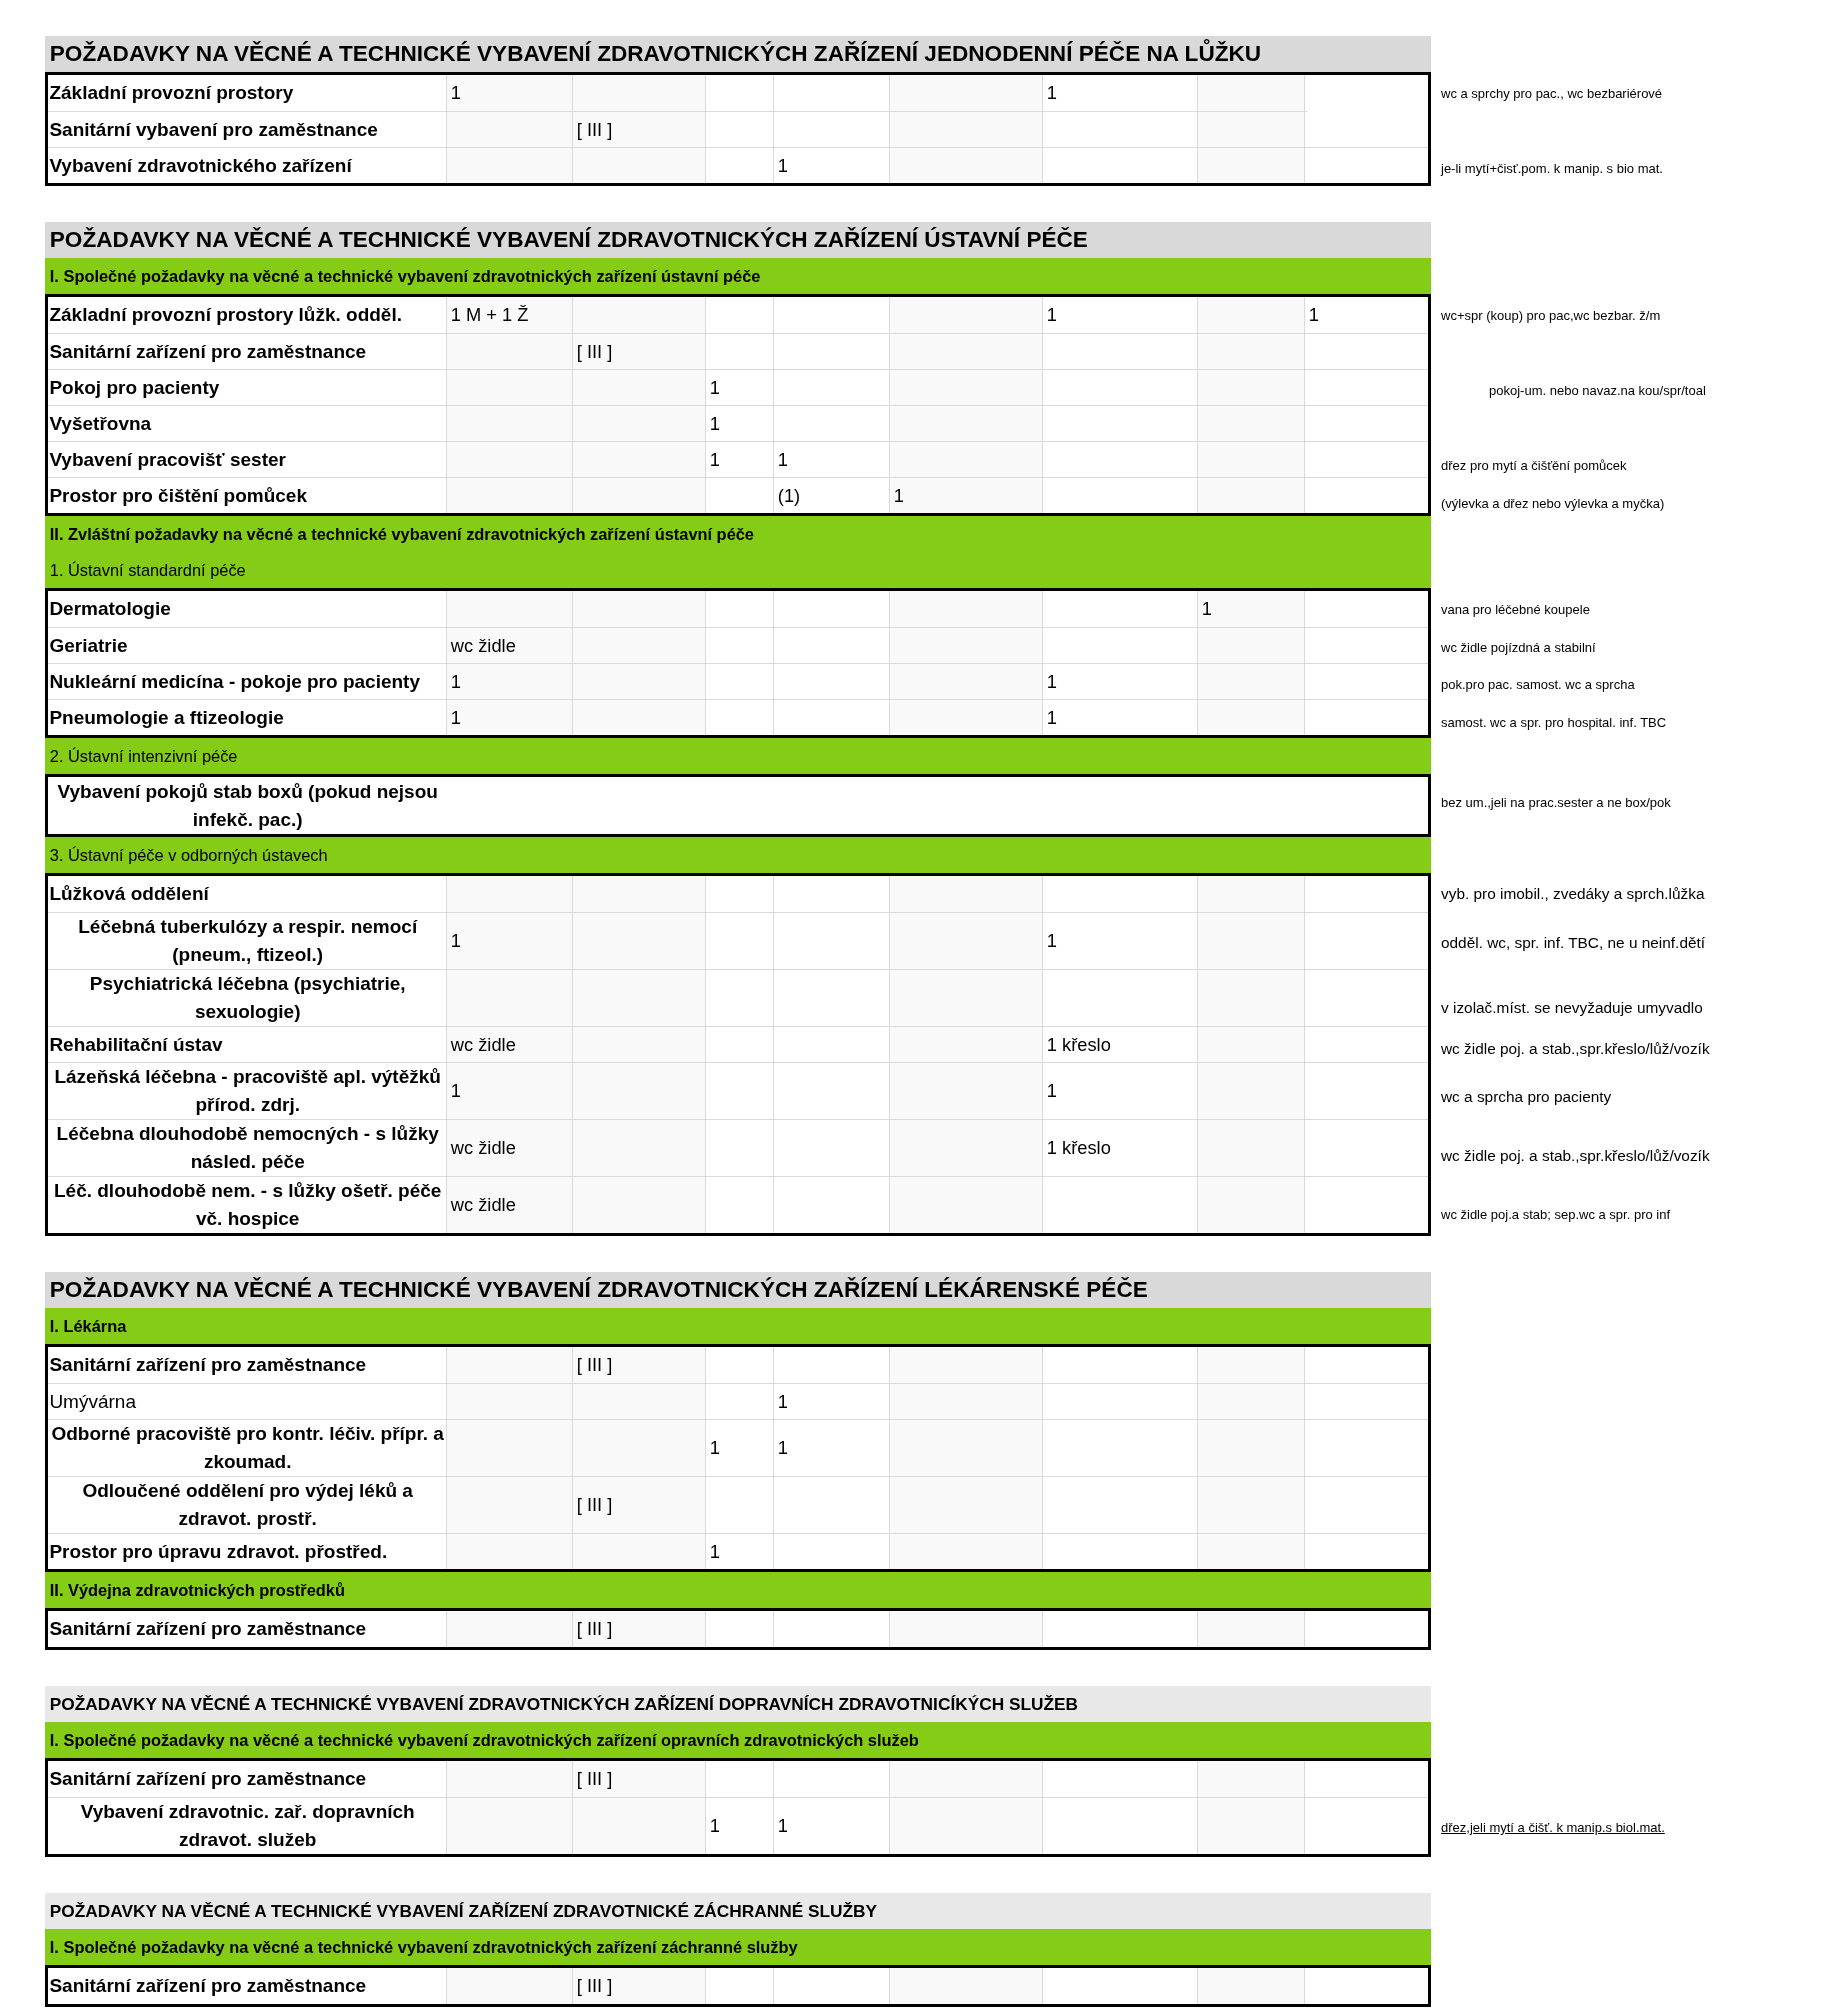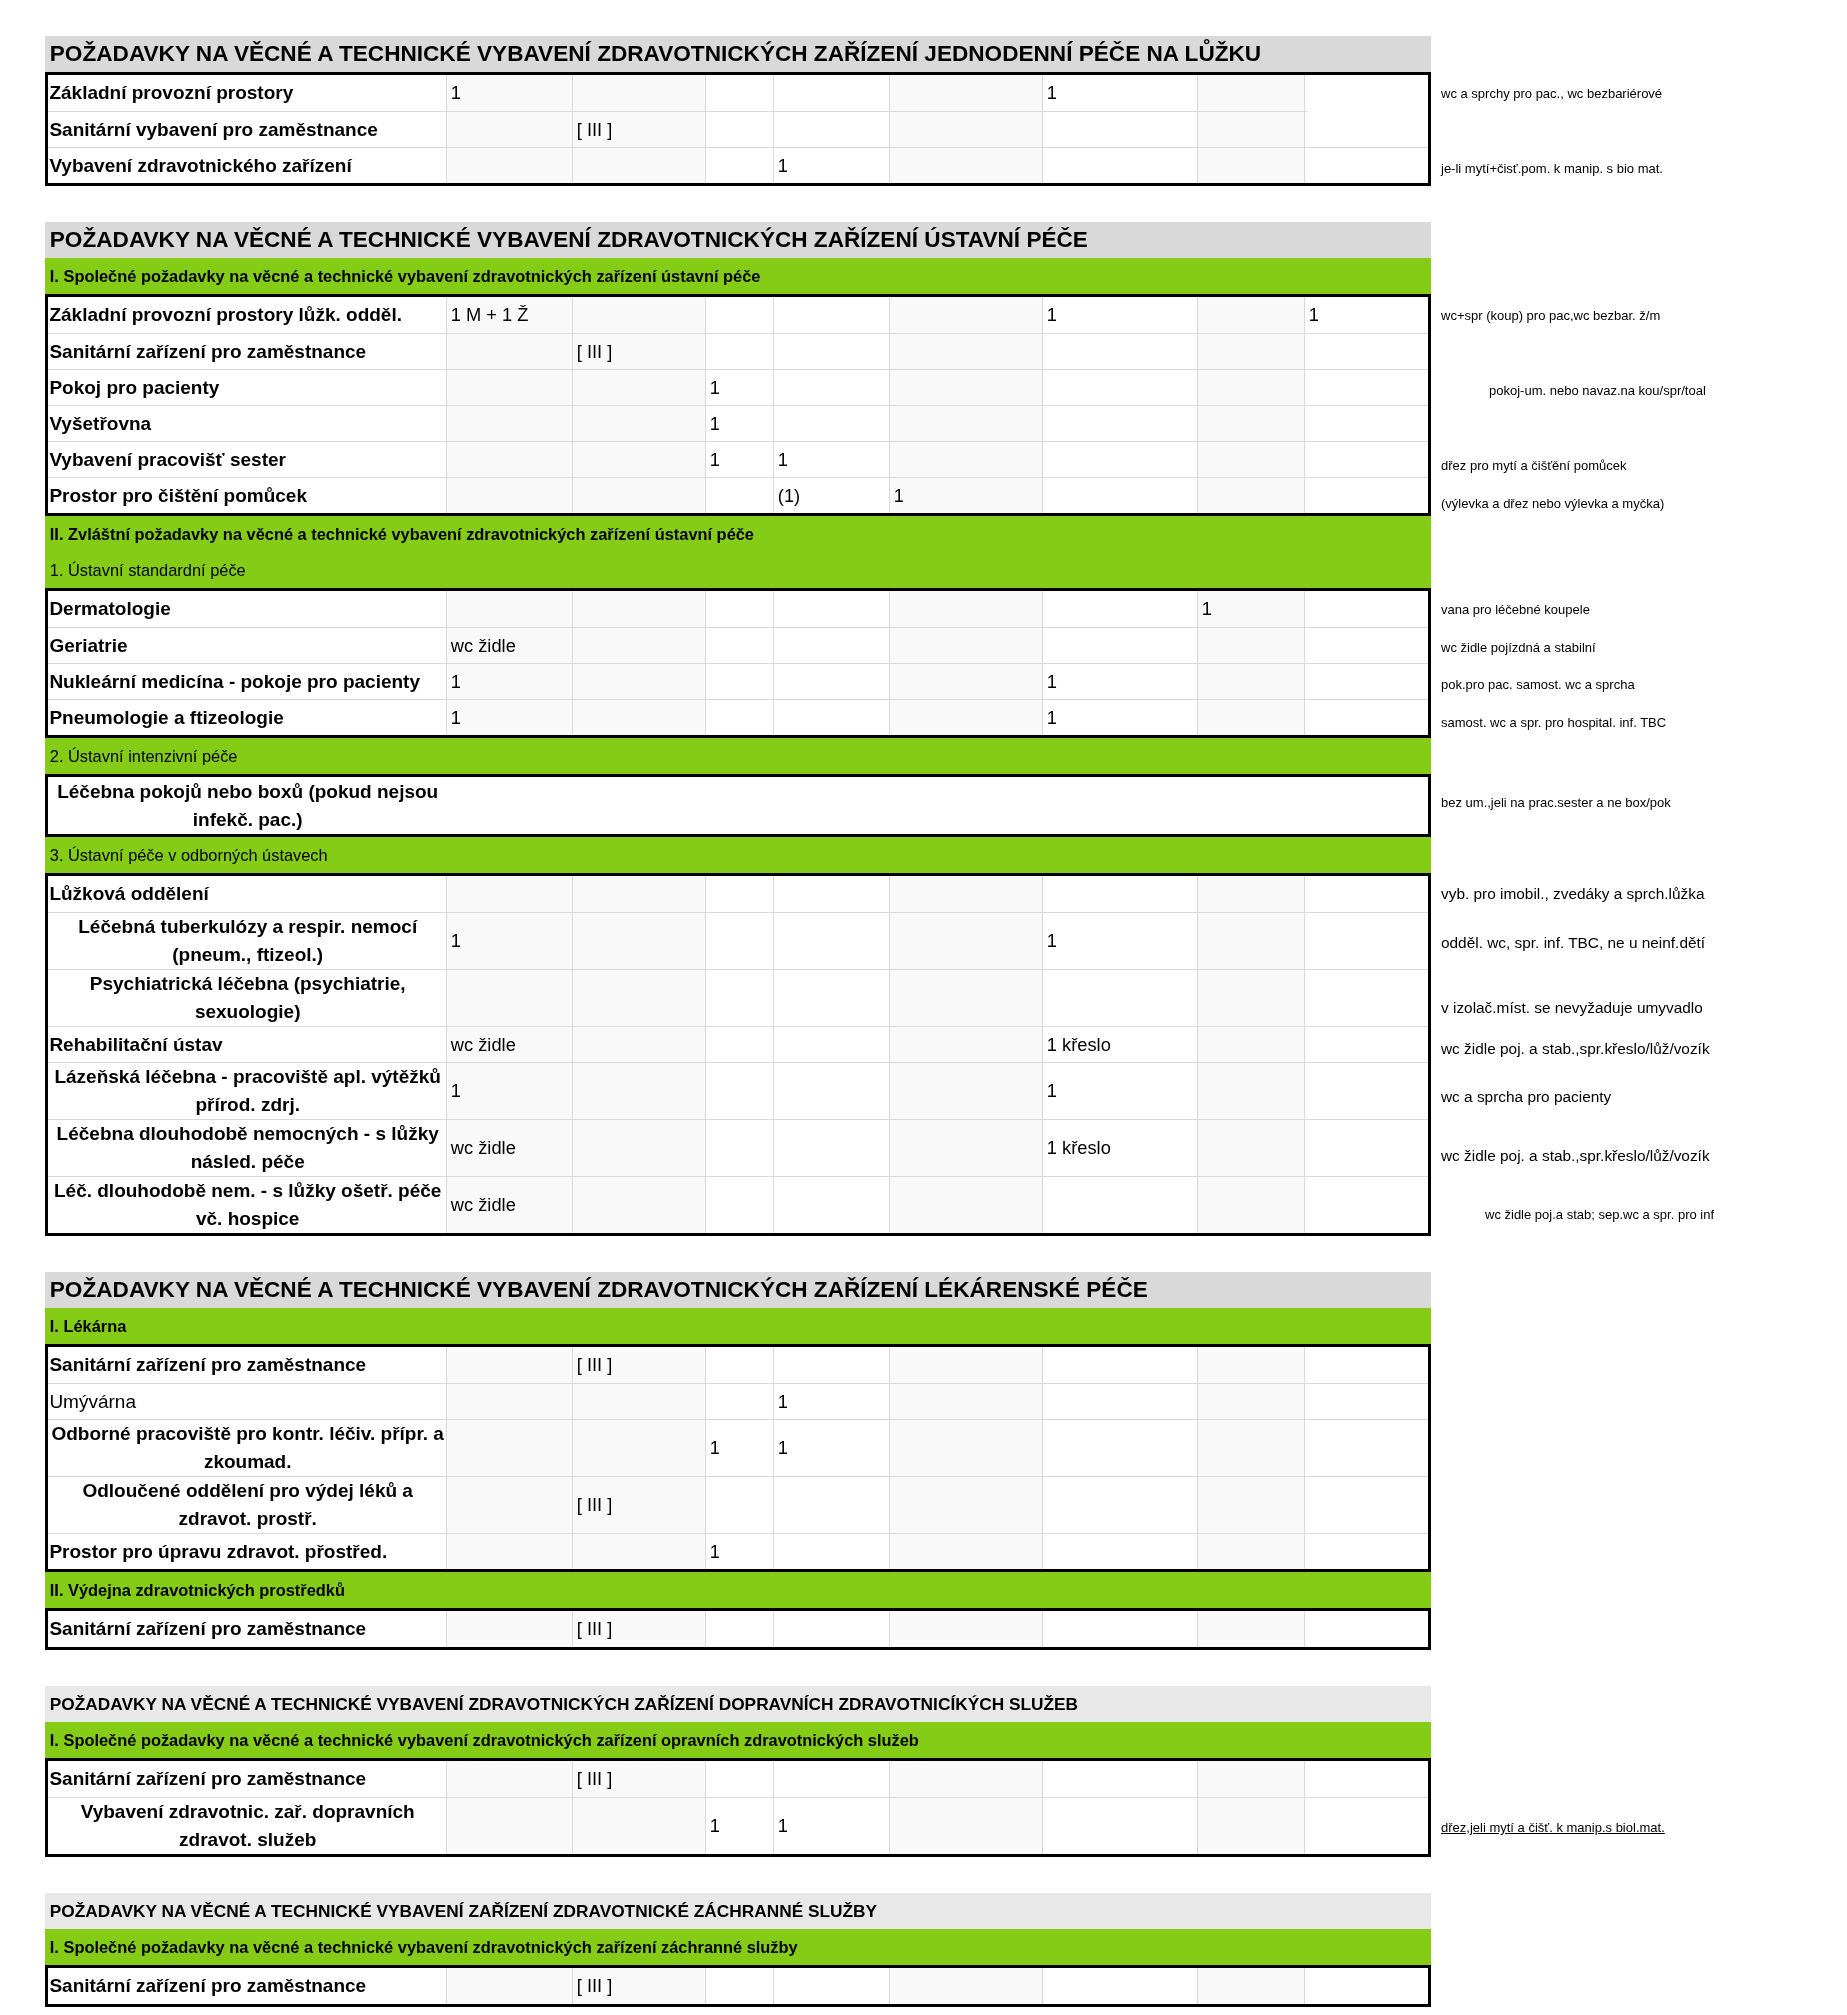--- a/index.html
+++ b/index.html
@@ -207,21 +207,21 @@
       <div class="mergecover" style="top:73px;height:1.9px;"></div>
       <div class="note" style="top:0;height:36px;">vana pro léčebné koupele</div>
       <div class="note" style="top:38px;height:36px;">wc židle pojízdná a stabilní</div>
       <div class="note" style="top:75px;height:36px;">pok.pro pac. samost. wc a sprcha</div>
       <div class="note" style="top:113px;height:36px;">samost. wc a spr. pro hospital. inf. TBC</div>
     </div>
 
     <div class="sub">2. Ústavní intenzivní péče</div>
     <div class="tbl">
       <div class="row r2">
-        <div class="c lbl">Léčebna pokojů nebo boxů (pokud nejsou infekč. pac.)</div>
+        <div class="c lbl">Vybavení pokojů stab boxů (pokud nejsou infekč. pac.)</div>
         <div class="c span"></div>
       </div>
       <div class="note" style="top:0;height:50px;">bez um.,jeli na prac.sester a ne box/pok</div>
     </div>
 
     <div class="sub">3. Ústavní péče v odborných ústavech</div>
     <div class="tbl">
       <div class="row r1">
         <div class="c lbl">Lůžková oddělení</div>
         <div class="c fill"></div>
@@ -299,21 +299,21 @@
         <div class="c fill"></div>
         <div class="c"></div>
       </div>
       <div class="mergecover" style="top:325px;height:1.9px;"></div>
       <div class="note sm" style="top:0;height:36px;">vyb. pro imobil., zvedáky a sprch.lůžka</div>
       <div class="note sm" style="top:38px;height:57px;">odděl. wc, spr. inf. TBC, ne u neinf.dětí</div>
       <div class="note sm" style="top:96px;height:72px;">v izolač.míst. se nevyžaduje umyvadlo</div>
       <div class="note sm" style="top:155px;height:36px;">wc židle poj. a stab.,spr.křeslo/lůž/vozík</div>
       <div class="note sm" style="top:192px;height:57px;">wc a sprcha pro pacienty</div>
       <div class="note sm" style="top:251px;height:57px;">wc židle poj. a stab.,spr.křeslo/lůž/vozík</div>
-      <div class="note" style="top:310px;height:57px;margin-left:44px;">wc židle poj.a stab; sep.wc a spr. pro inf</div>
+      <div class="note" style="top:310px;height:57px;">wc židle poj.a stab; sep.wc a spr. pro inf</div>
     </div>
   </div>
   <div class="gap"></div>
 
   <div class="section">
     <div class="h1">POŽADAVKY NA VĚCNÉ A TECHNICKÉ VYBAVENÍ ZDRAVOTNICKÝCH ZAŘÍZENÍ LÉKÁRENSKÉ PÉČE</div>
     <div class="sub bold">I. Lékárna</div>
     <div class="tbl">
       <div class="row r1">
         <div class="c lbl">Sanitární zařízení pro zaměstnance</div>

